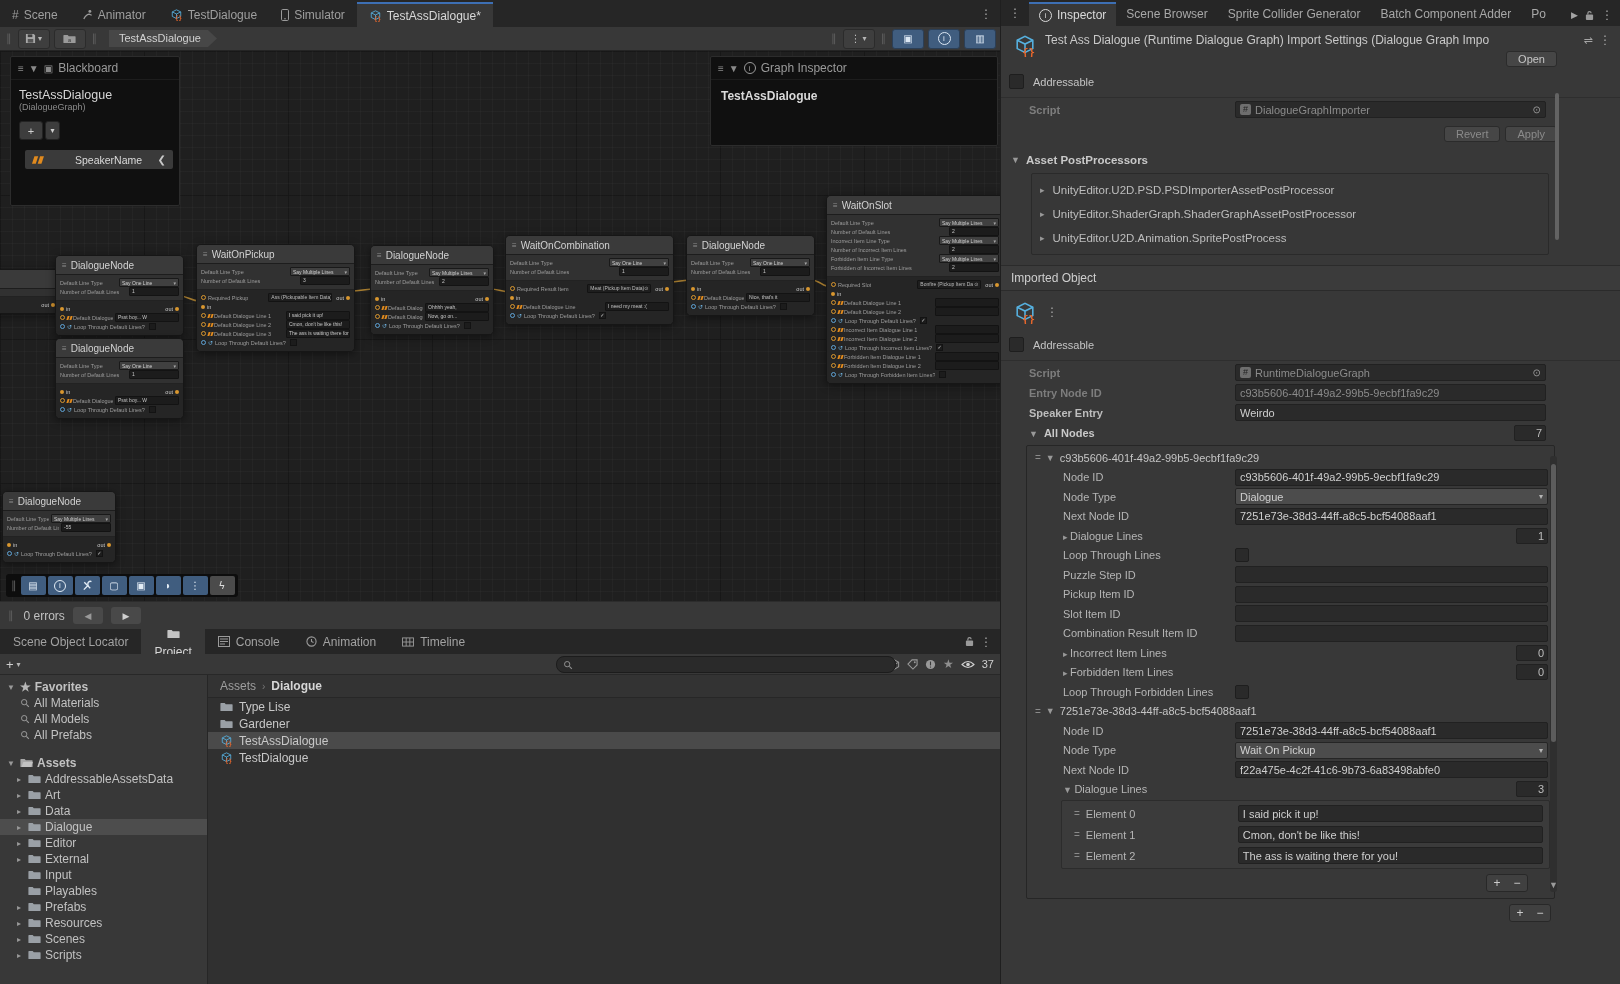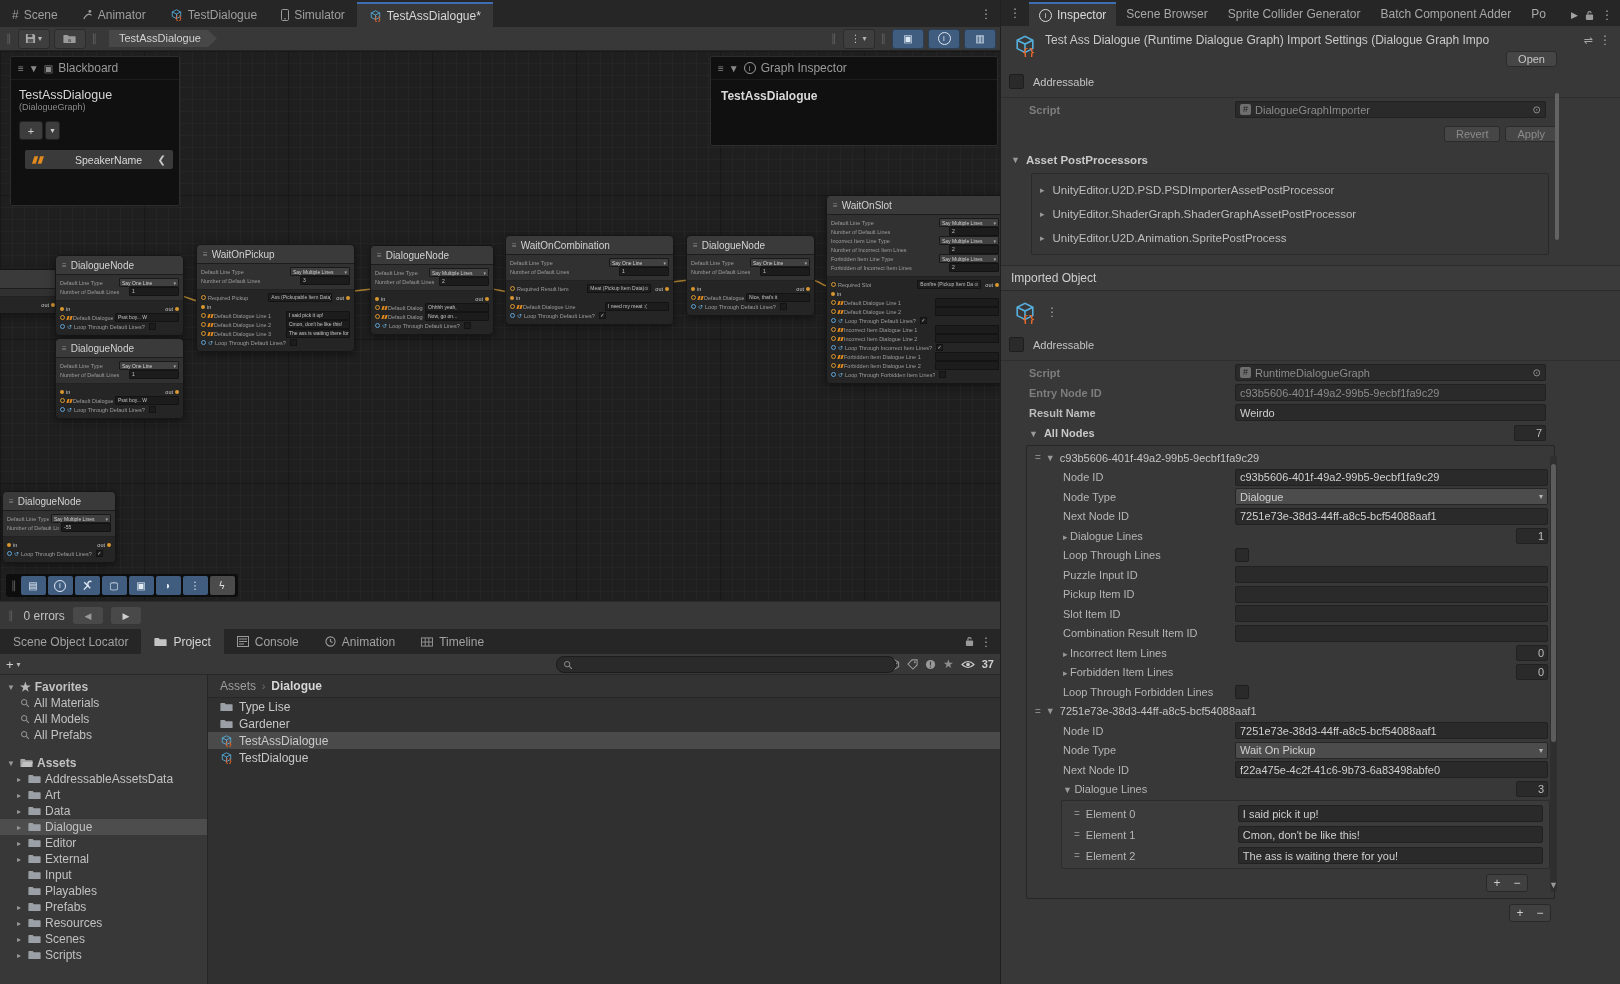--- a/index.html
+++ b/index.html
@@ -70,29 +70,29 @@
   .gfoot{position:absolute;left:6px;top:523px;z-index:4;background:#0d0d0d;border-radius:3px;padding:2px 3px;display:flex;gap:2px;align-items:center;}
   .fbtn{width:25px;height:19px;background:#405d7f;border-radius:2px;color:#e2ecf5;font-size:10px;display:flex;align-items:center;justify-content:center;}
   .fbtn.grey{background:#4b4b4b;color:#ddd;}
   
   .errbar{height:27px;background:#383838;border-top:1px solid #2c2c2c;display:flex;align-items:center;gap:8px;padding:0 6px;flex:none;}
   .errtxt{font-size:12px;color:#c0c0c0;}
   .ebtn{width:30px;height:17px;background:#494949;border-radius:3px;display:flex;align-items:center;justify-content:center;color:#999;font-size:9px;}
   
   .wintabs{height:25px;background:#262626;display:flex;align-items:stretch;flex:none;}
   .wtab{display:flex;align-items:center;gap:6px;padding:0 13px;color:#a2a2a2;font-size:12px;}
-  .wtab.active{background:#383838;color:#d6d6d6;}
+  .wtab.active{background:#383838;color:#d6d6d6;flex-direction:column;}
   .wt-right{margin-left:auto;display:flex;align-items:center;gap:6px;padding-right:8px;color:#9a9a9a;}
   
   .ptoolbar{height:20px;background:#383838;border-bottom:1px solid #282828;display:flex;align-items:center;padding:0 6px;gap:3px;flex:none;position:relative;}
   .plus{color:#cfcfcf;font-size:13px;line-height:13px;}
   .sbox{position:absolute;left:556px;top:2px;width:326px;height:15px;background:#2a2a2a;border:1px solid #1c1c1c;border-radius:8px;display:flex;align-items:center;gap:4px;padding:0 6px;}
   .sbox input{flex:1;background:transparent;border:none;outline:none;color:#ccc;font-size:11px;font-family:"Liberation Sans",sans-serif;}
   .pt-icons{margin-left:auto;display:flex;align-items:center;gap:7px;}
-  .eyecount{font-size:11px;color:#cfcfcf;font-weight:bold;}
+  .eyecount{font-size:11px;color:#cfcfcf;font-weight:normal;}
   
   #pbody{flex:1;display:flex;min-height:0;}
   #ptree{width:207px;flex:none;background:#383838;border-right:1px solid #262626;padding-top:4px;overflow:hidden;}
   .trow{height:16px;display:flex;align-items:center;gap:4px;padding-left:6px;font-size:12px;color:#c2c2c2;white-space:nowrap;}
   .trow .arr{width:10px;color:#999;font-size:8px;text-align:center;flex:none;}
   .trow.sel{background:#4d4d4d;}
   .trow.hdr{font-weight:bold;}
   .tindent{padding-left:20px;}
   .findent{padding-left:14px;}
   #pright{flex:1;background:#303030;display:flex;flex-direction:column;min-width:0;}
@@ -1184,21 +1184,21 @@
           <span class="objpick">⊙</span>
         </span>
     </div>
     <div class="irow dis">
       <span class="ilbl">Entry Node ID</span>
       <span class="ifld">
           <span>c93b5606-401f-49a2-99b5-9ecbf1fa9c29</span>
         </span>
     </div>
     <div class="irow">
-      <span class="ilbl">Result Name</span>
+      <span class="ilbl">Speaker Entry</span>
       <span class="ifld">
           <span>Weirdo</span>
         </span>
     </div>
     <div class="irow">
       <span class="ilbl" style="font-weight:bold;color:#c9c9c9;"><span class="farr" style="margin-right:6px;">▼</span><span>All Nodes</span></span>
       <span class="badge">7</span>
     </div>
 
     <div class="nlist" id="nodelist">
@@ -1228,21 +1228,21 @@
         </div>
         <div class="lrow">
           <span class="llbl"><span class="farr">▸ </span><span>Dialogue Lines</span></span>
           <span class="badge">1</span>
         </div>
         <div class="lrow">
           <span class="llbl">Loop Through Lines</span>
           <span class="cb" style="width: 12px; height: 12px;"></span>
         </div>
         <div class="lrow">
-          <span class="llbl">Puzzle Input ID</span>
+          <span class="llbl">Puzzle Step ID</span>
           <span class="ifld">
             <span></span>
           </span>
         </div>
         <div class="lrow">
           <span class="llbl">Pickup Item ID</span>
           <span class="ifld">
             <span></span>
           </span>
         </div>

